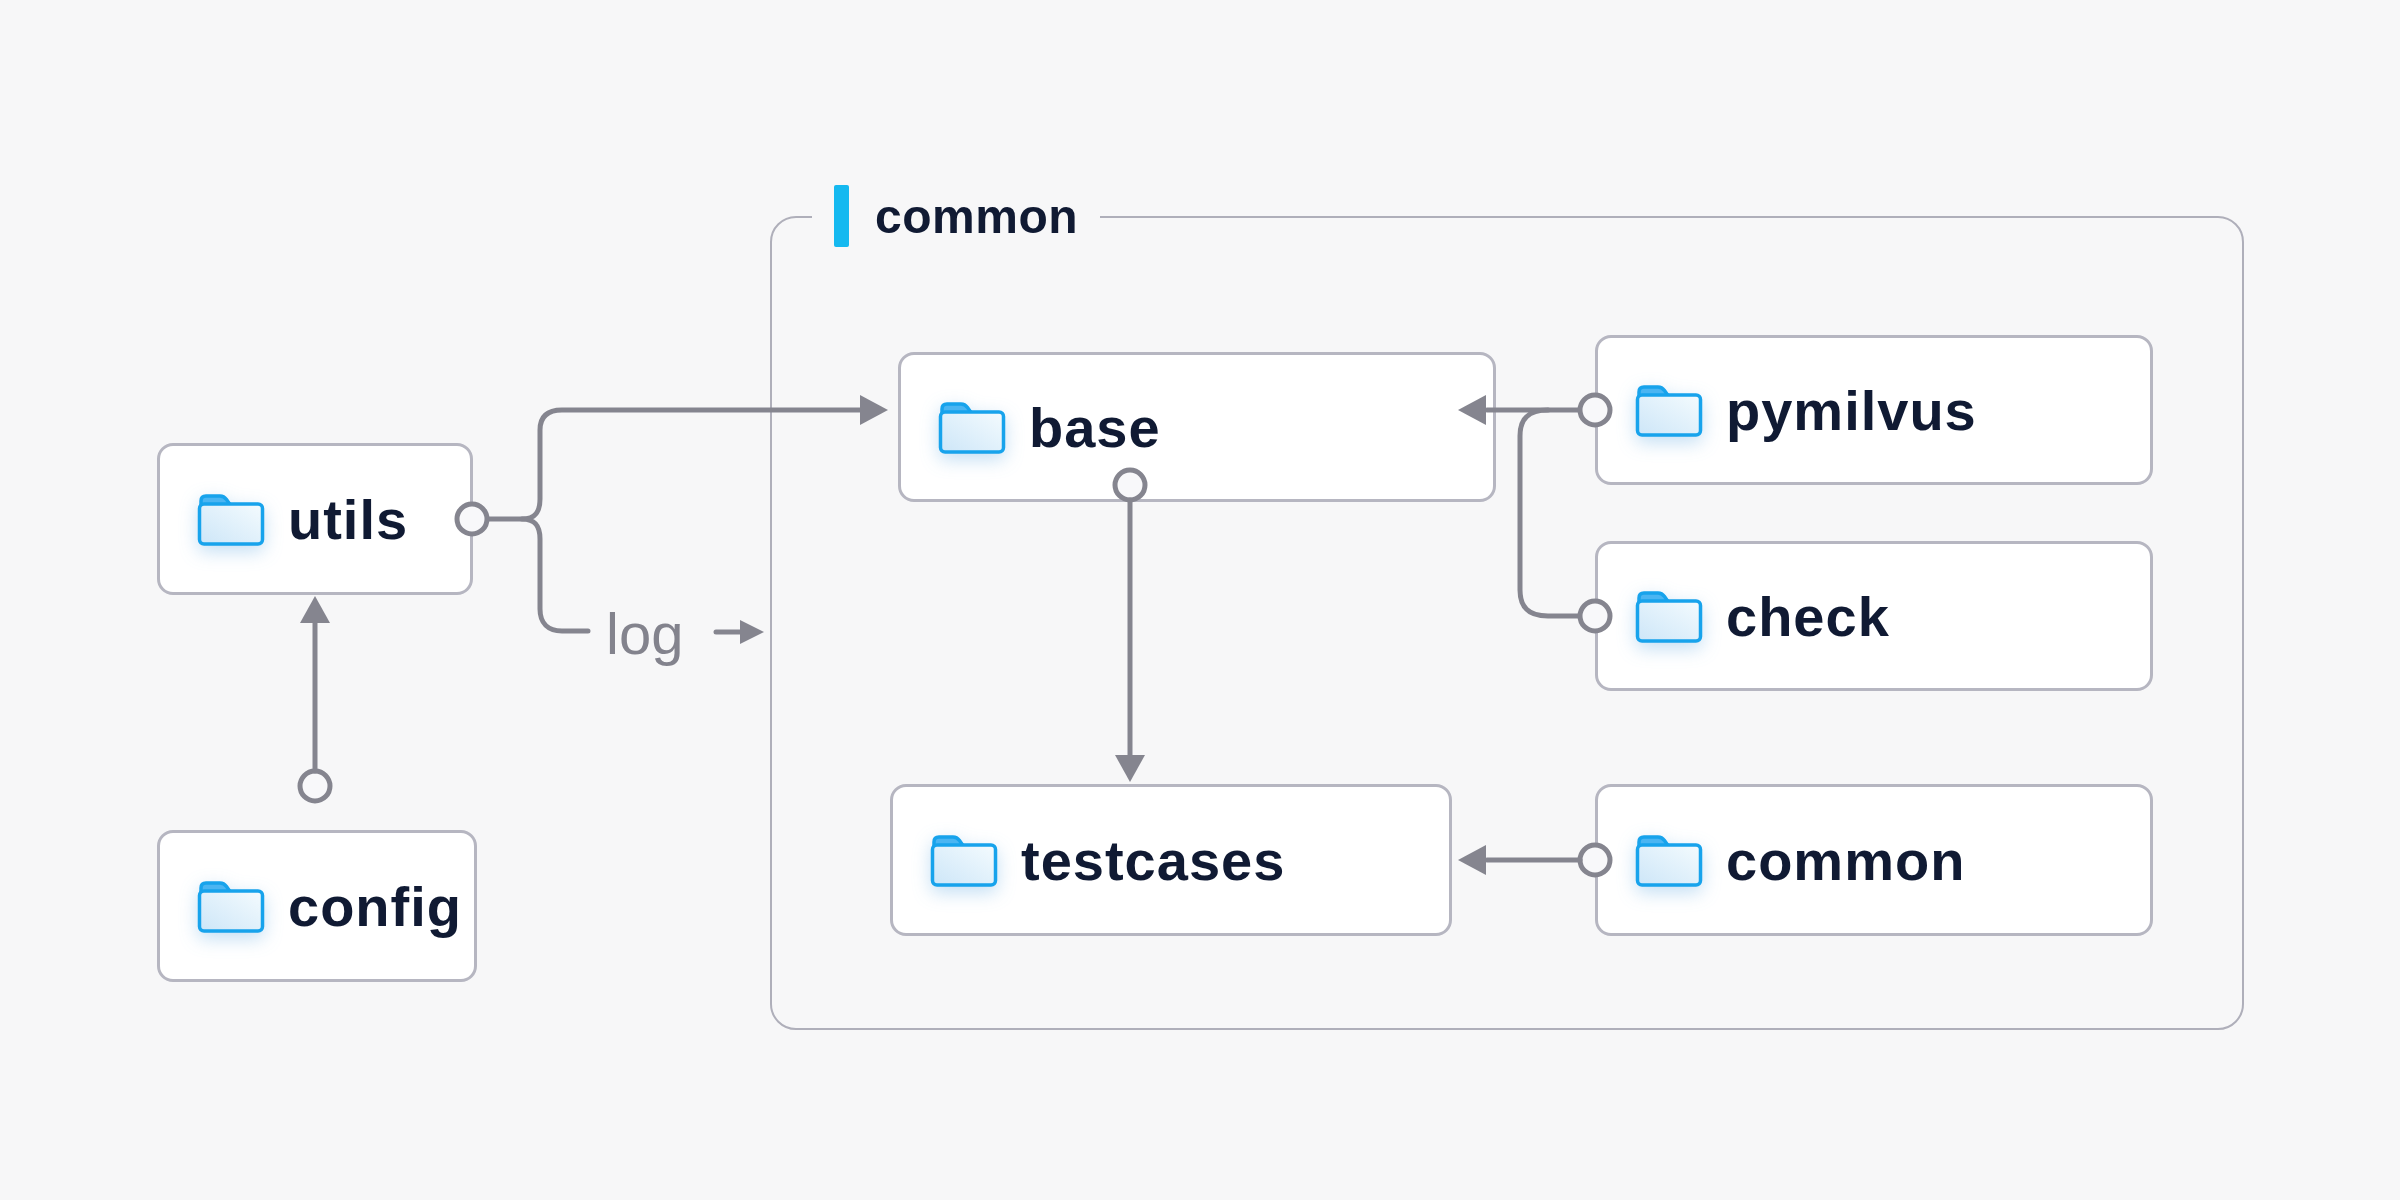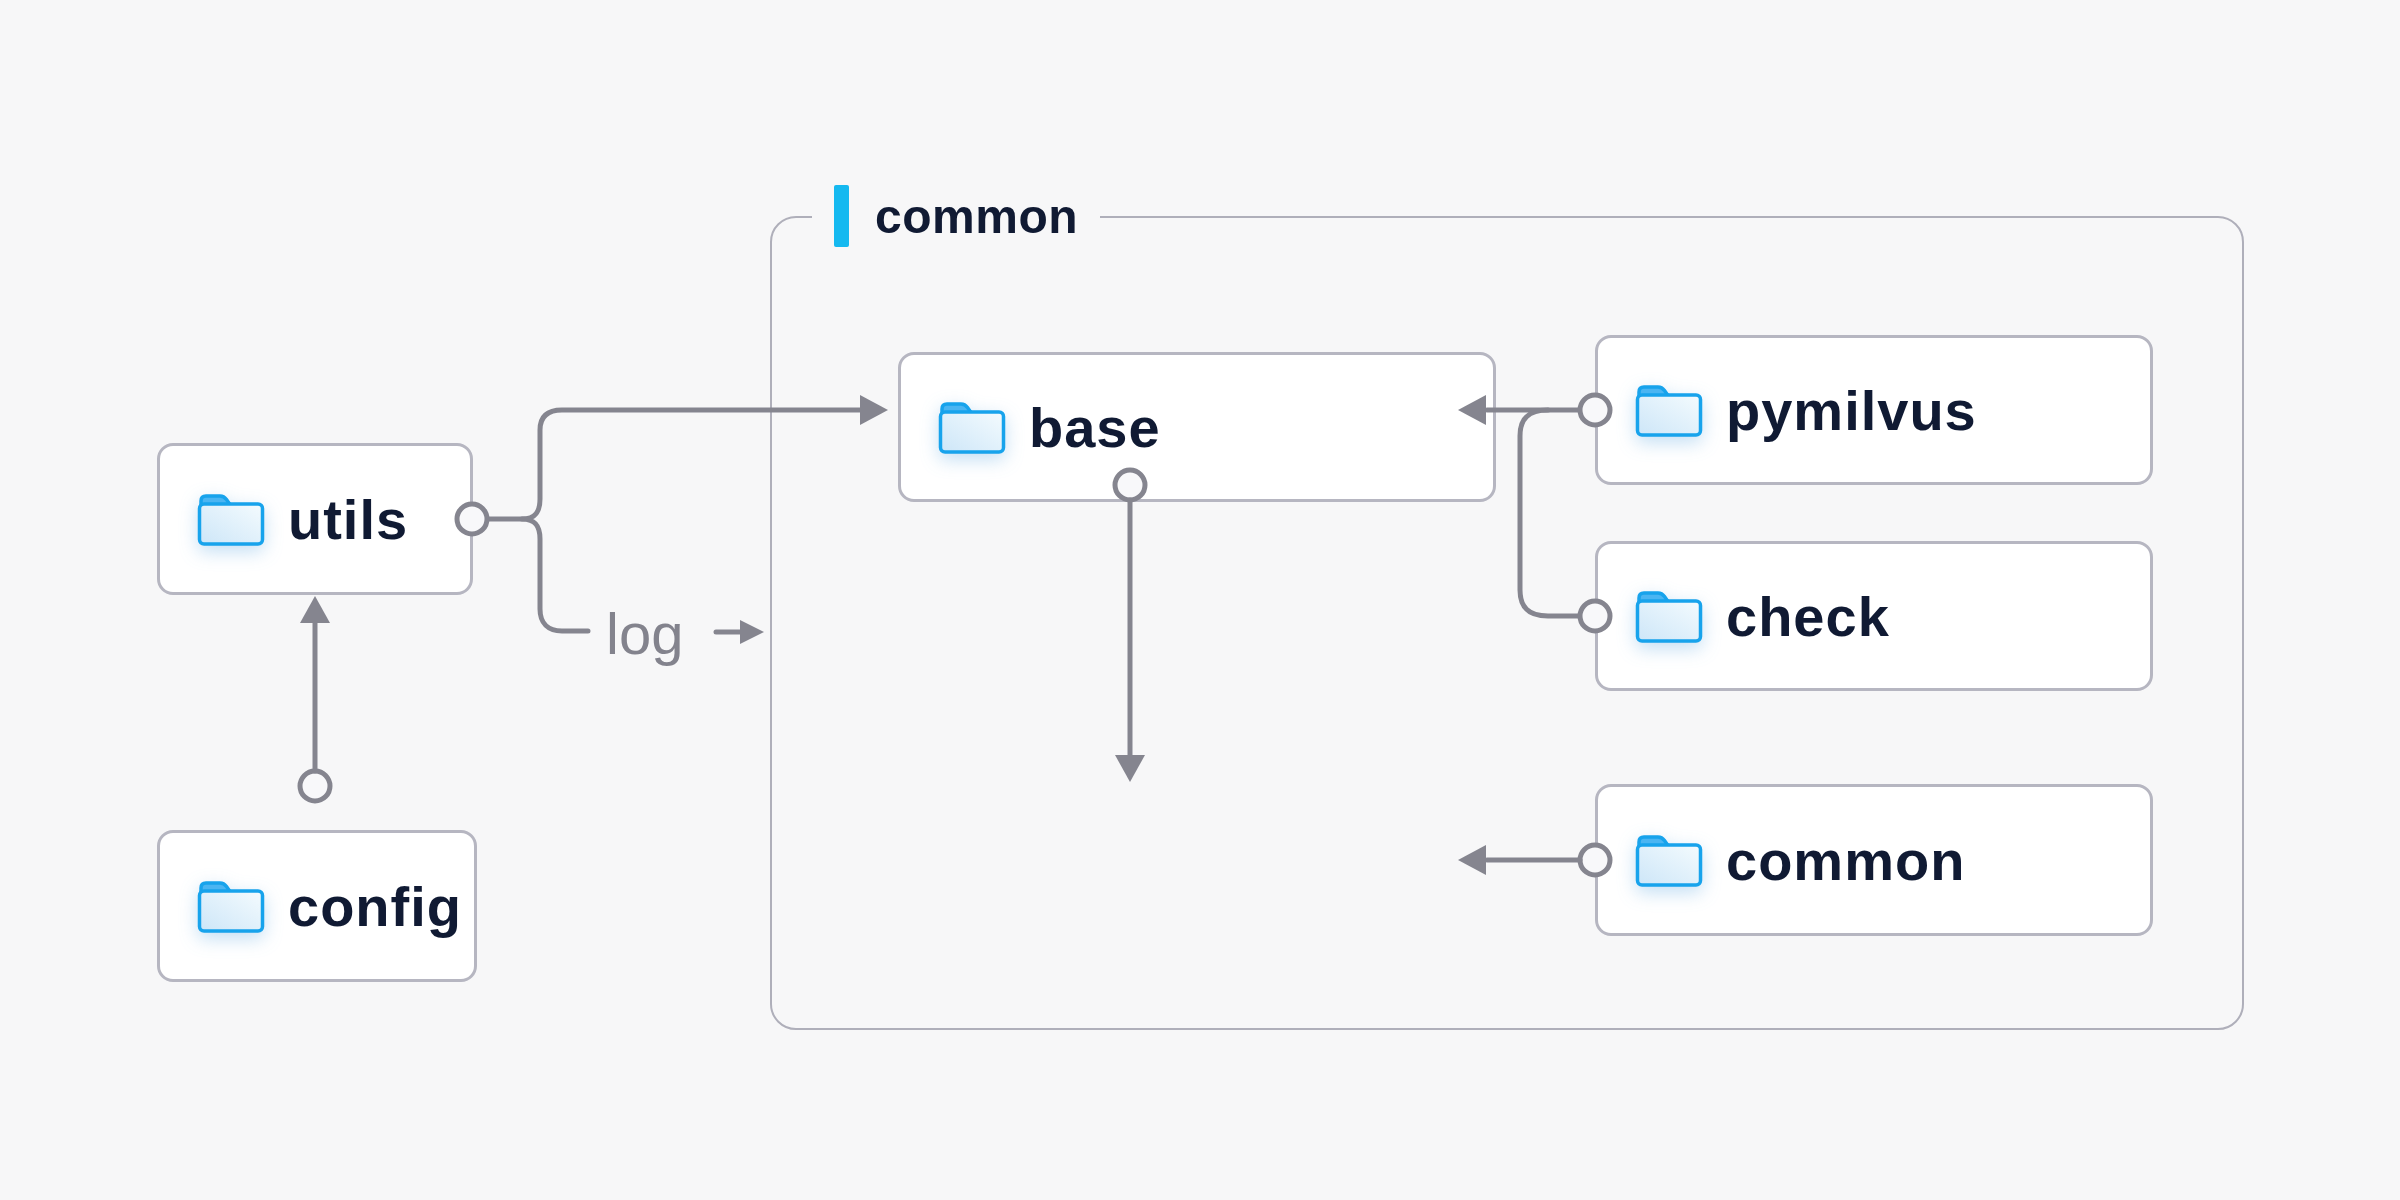--- a/index.html
+++ b/index.html
@@ -158,20 +158,27 @@
   </div>
 
   <div class="node n-check">
     <svg class="folder" viewBox="0 0 70 58">
       <path d="M5 16 V11 Q5 6 10 6 H24 Q28 6 30.5 9.5 L35 16 Z" fill="#4AB5F2" stroke="#17A3EC" stroke-width="3.5" stroke-linejoin="round"></path>
       <rect x="3.5" y="14" width="63" height="40" rx="4.5" fill="url(#folderGrad)" stroke="#17A3EC" stroke-width="3.5"></rect>
     </svg>
     <span class="nlabel">check</span>
   </div>
 
+  <div class="node n-testcases">
+    <svg class="folder" viewBox="0 0 70 58">
+      <path d="M5 16 V11 Q5 6 10 6 H24 Q28 6 30.5 9.5 L35 16 Z" fill="#4AB5F2" stroke="#17A3EC" stroke-width="3.5" stroke-linejoin="round"></path>
+      <rect x="3.5" y="14" width="63" height="40" rx="4.5" fill="url(#folderGrad)" stroke="#17A3EC" stroke-width="3.5"></rect>
+    </svg>
+    <span class="nlabel">testcases</span>
+  </div>
 
   <div class="node n-common">
     <svg class="folder" viewBox="0 0 70 58">
       <path d="M5 16 V11 Q5 6 10 6 H24 Q28 6 30.5 9.5 L35 16 Z" fill="#4AB5F2" stroke="#17A3EC" stroke-width="3.5" stroke-linejoin="round"></path>
       <rect x="3.5" y="14" width="63" height="40" rx="4.5" fill="url(#folderGrad)" stroke="#17A3EC" stroke-width="3.5"></rect>
     </svg>
     <span class="nlabel">common</span>
   </div>
 
   <svg class="connectors" viewBox="0 0 2400 1200">

